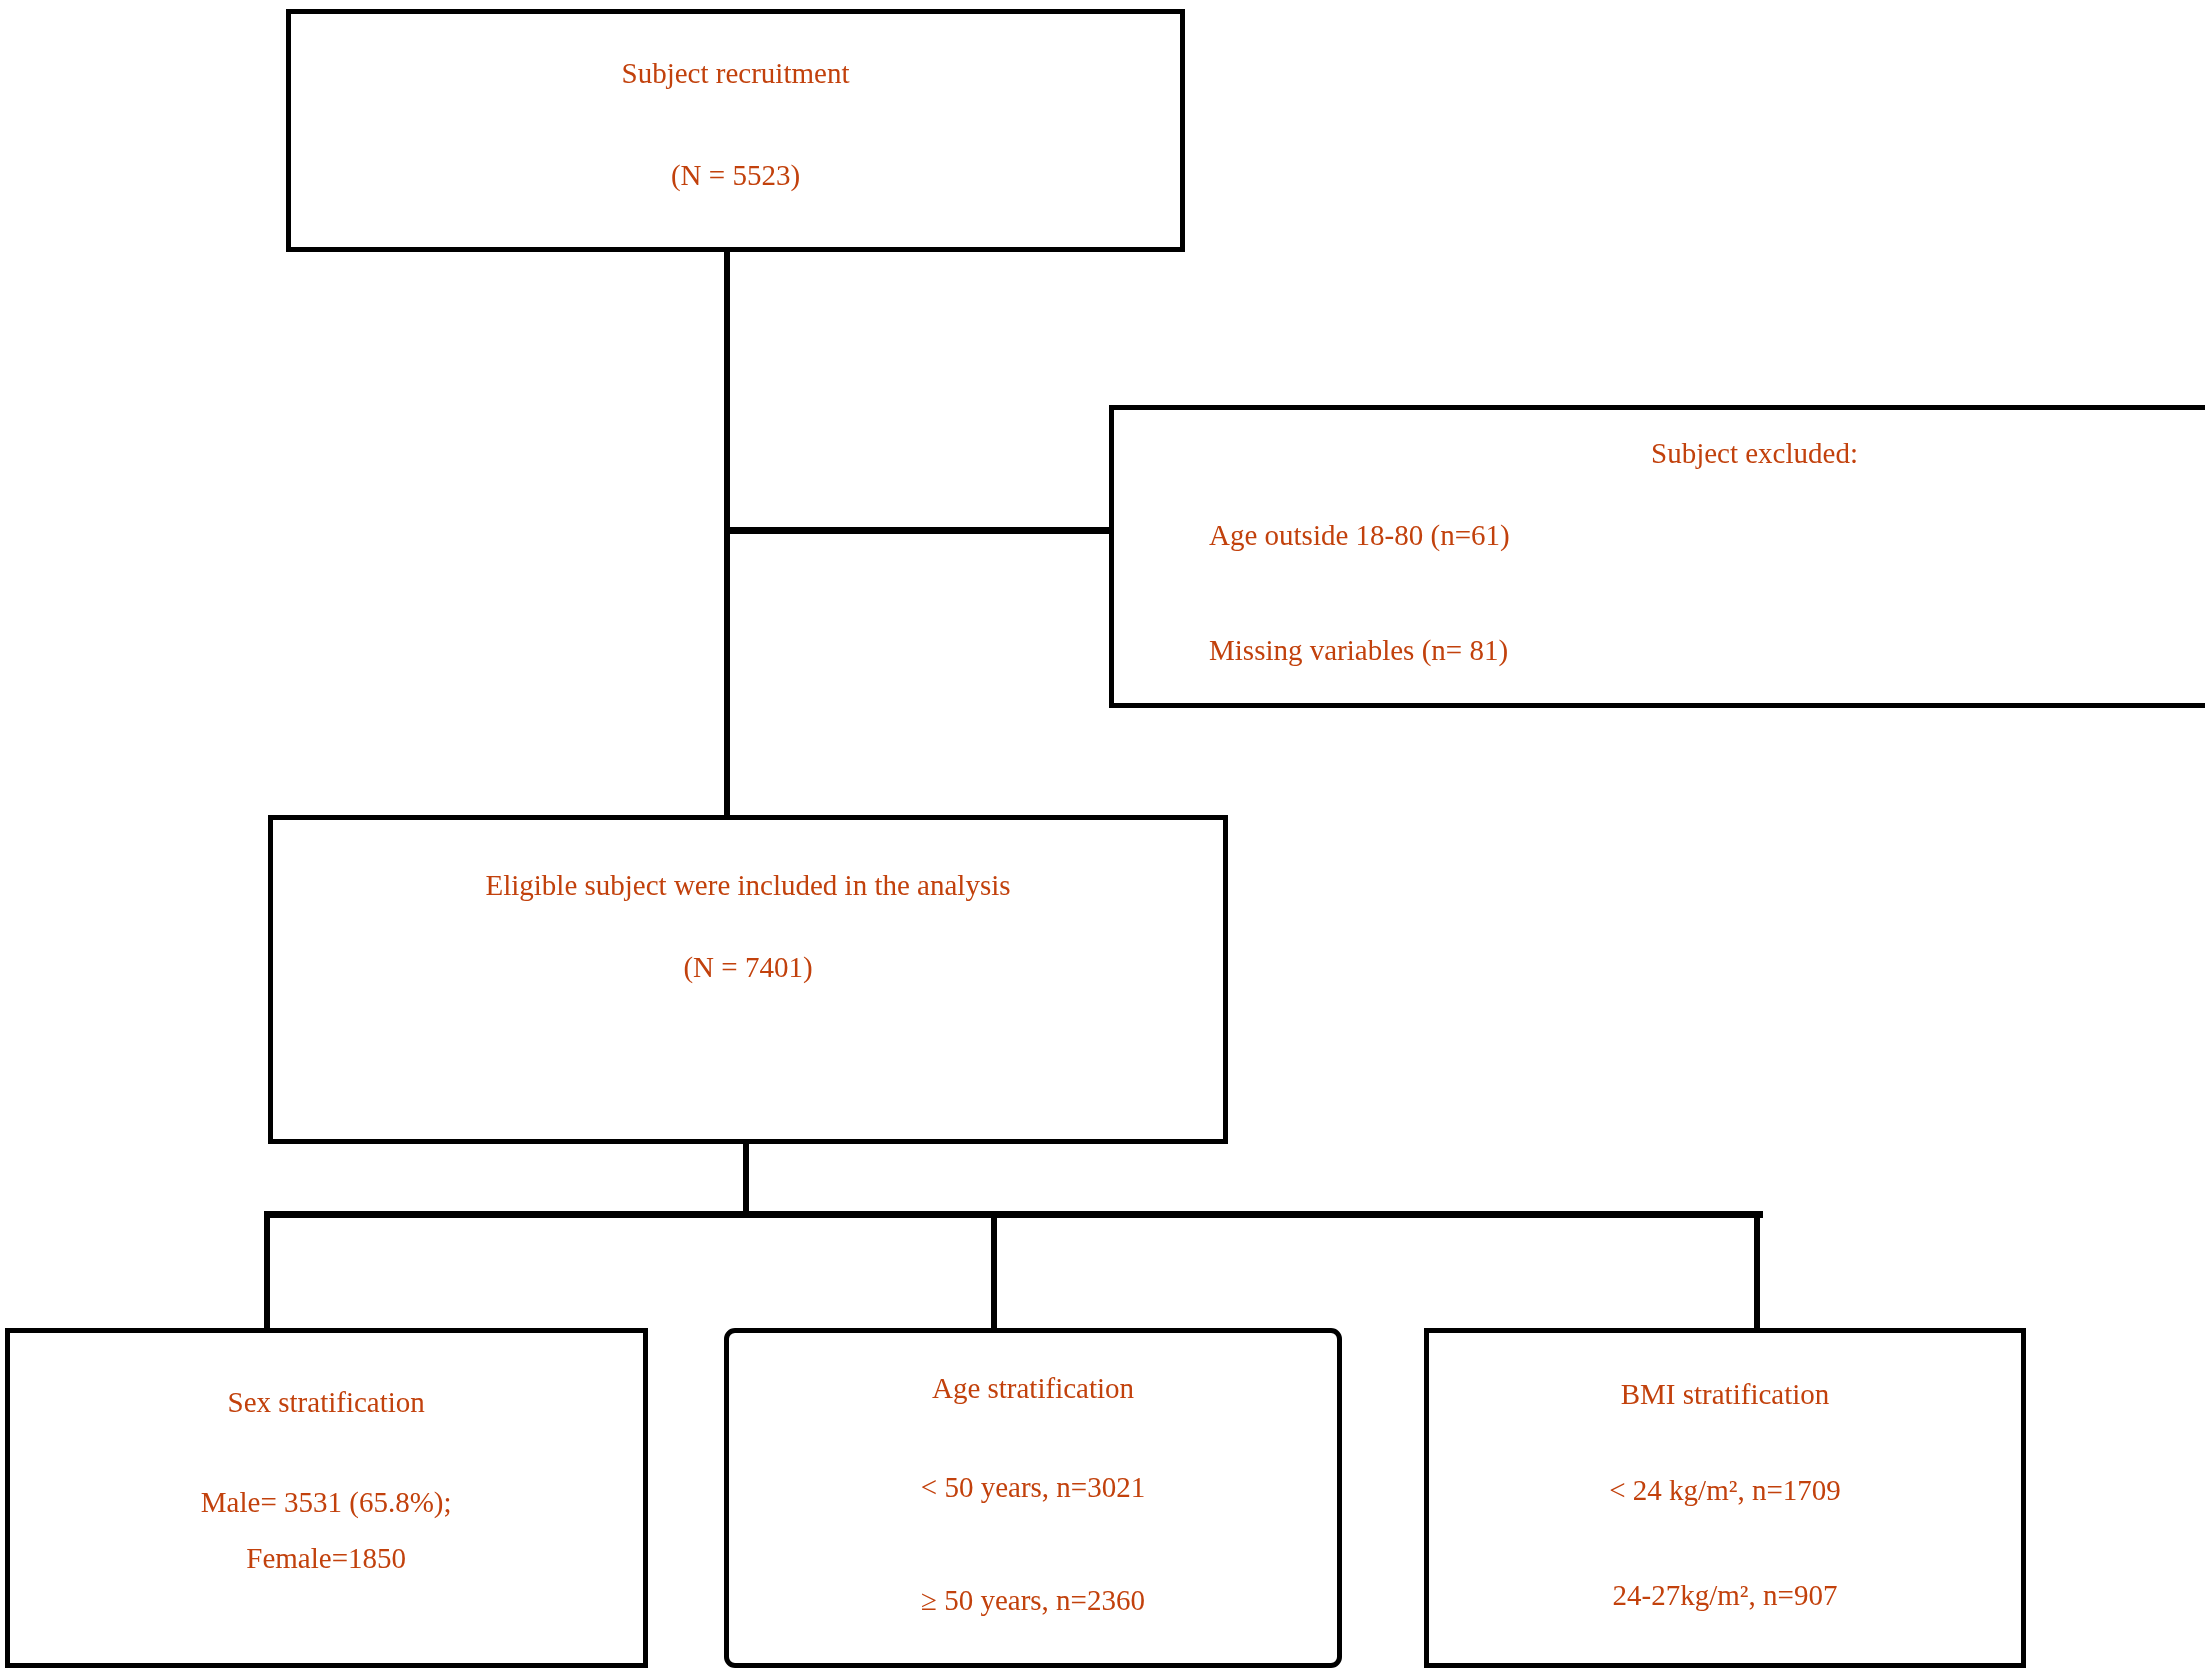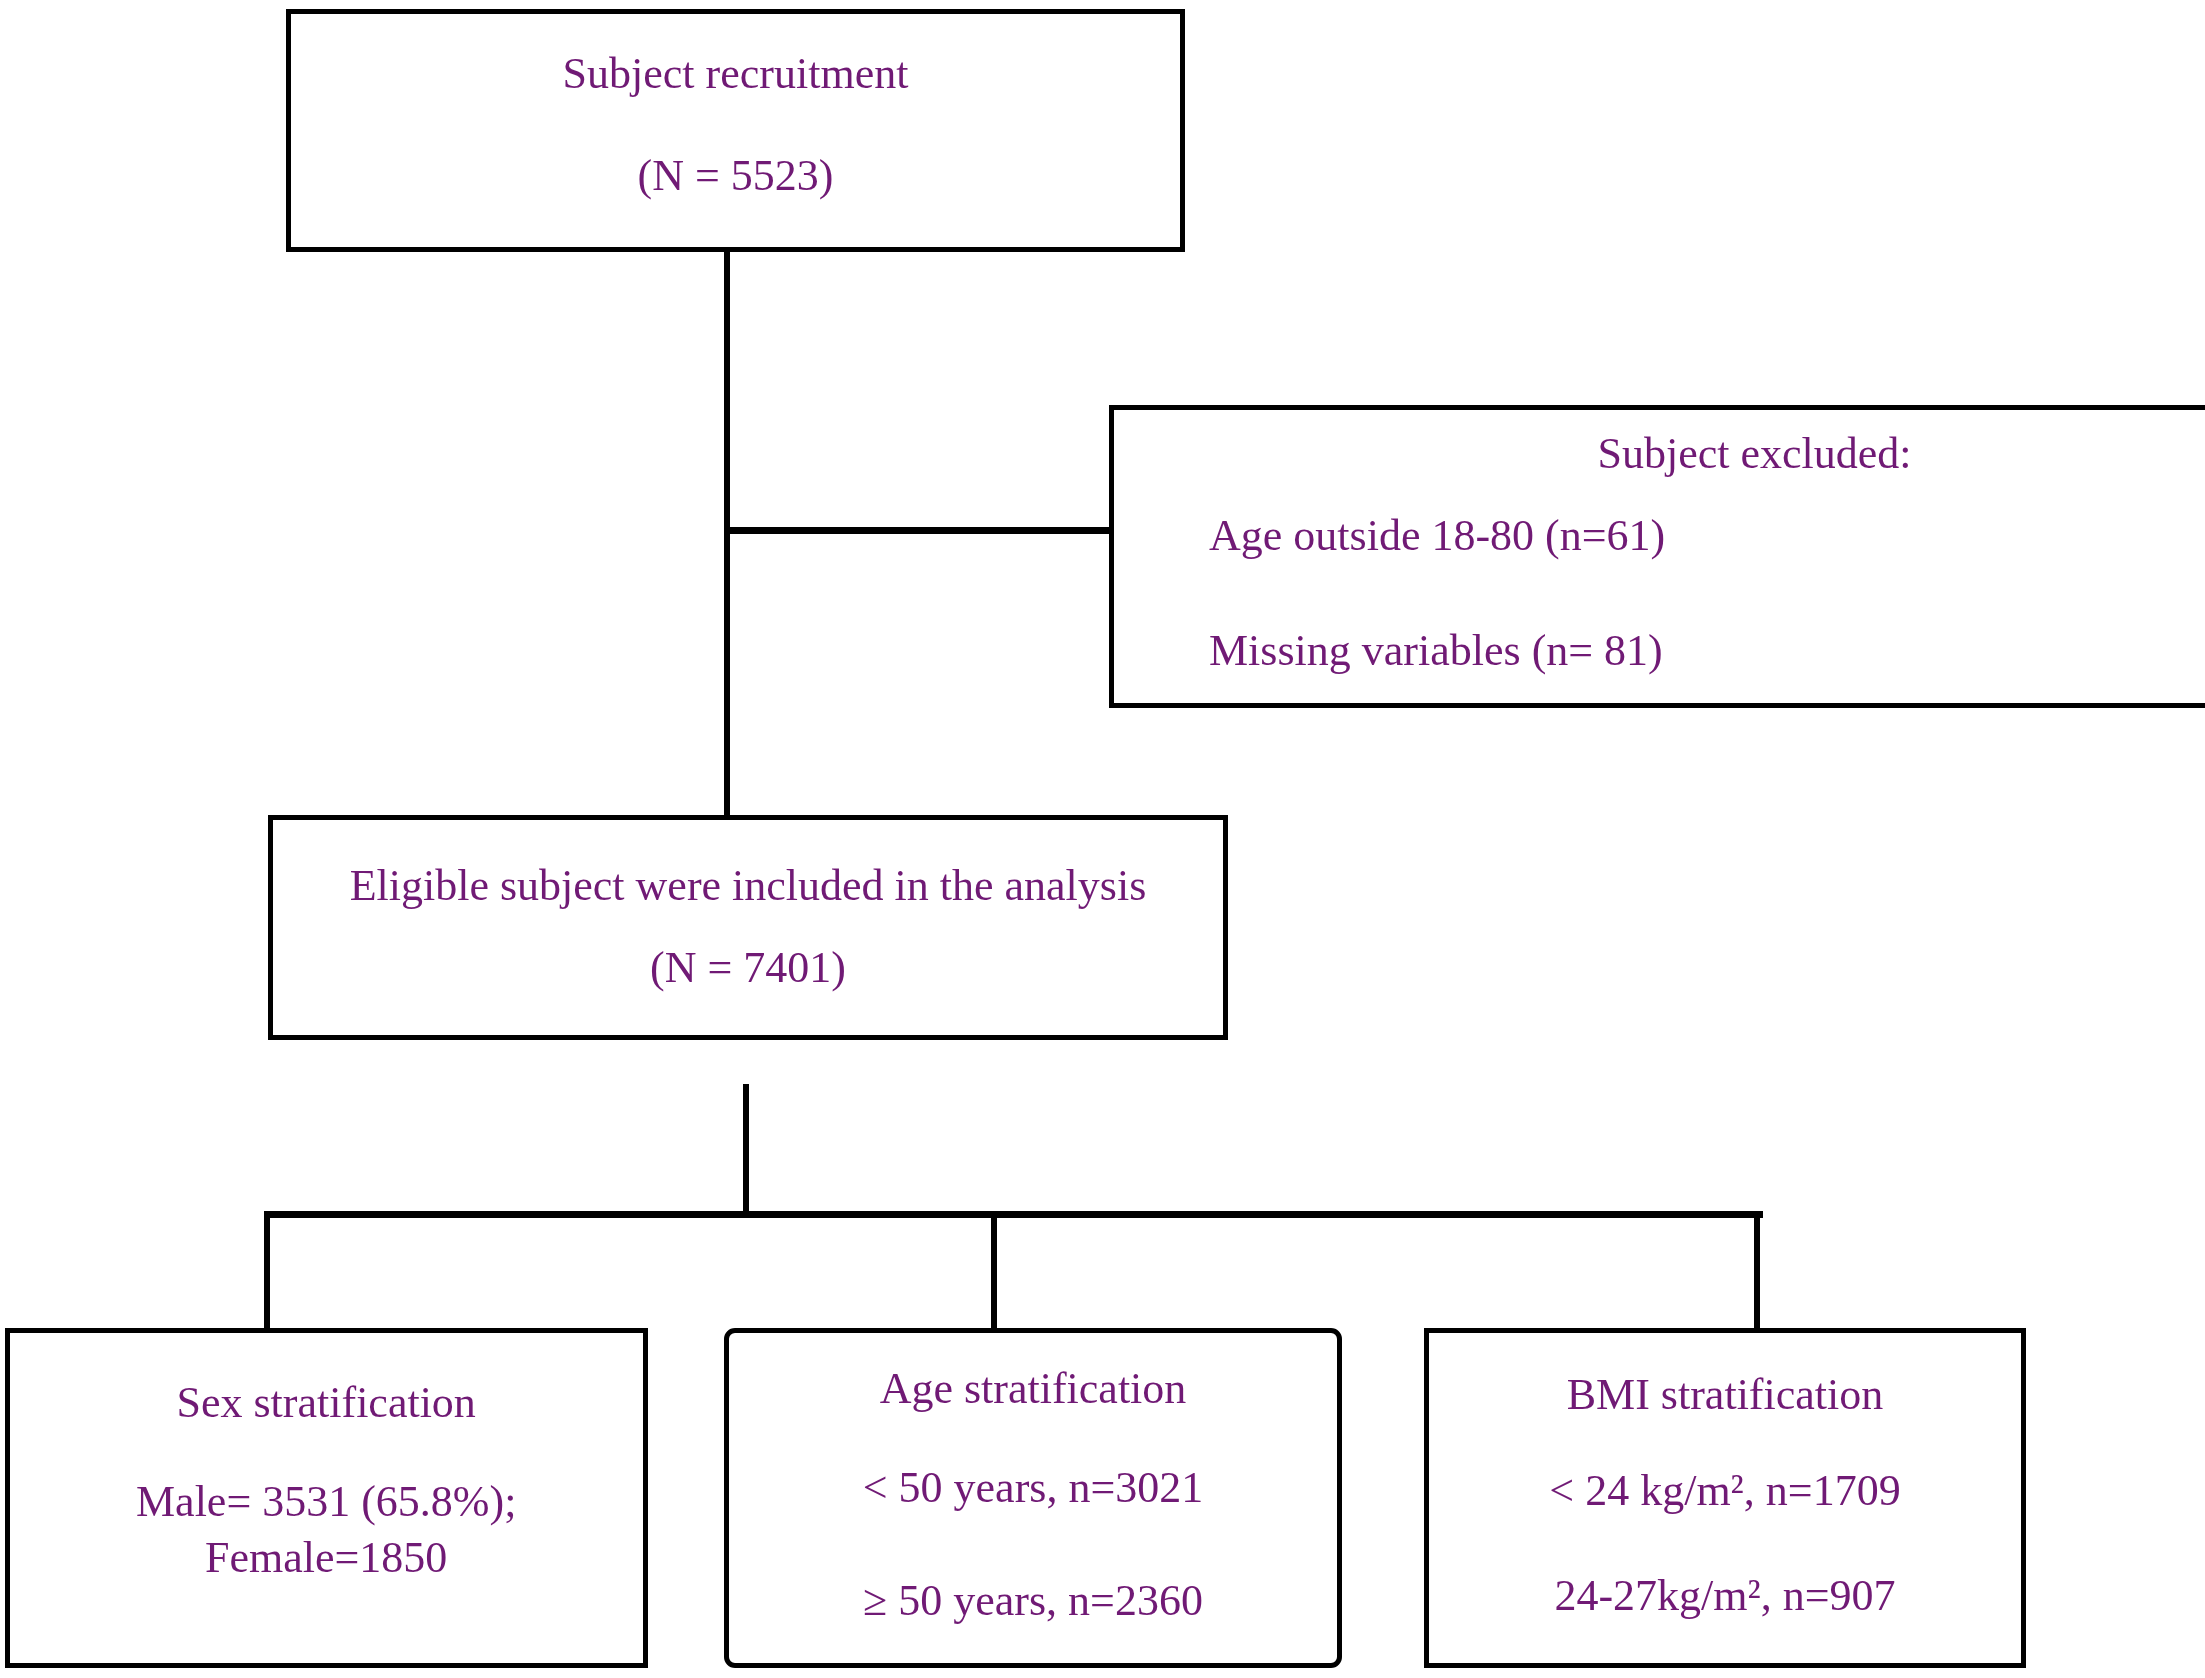--- a/index.html
+++ b/index.html
@@ -6,22 +6,22 @@
     margin: 0;
     padding: 0;
     background: #ffffff;
   }
   #canvas {
     position: relative;
     width: 2205px;
     height: 1679px;
     background: #ffffff;
     font-family: "Liberation Serif", "DejaVu Serif", serif;
-    color: #701a75;
-    font-size: 44px;
+    color: #c2410c;
+    font-size: 29px;
     line-height: 55px;
     overflow: hidden;
   }
   .box {
     position: absolute;
     box-sizing: border-box;
     border: 5.5px solid #000000;
     background: #ffffff;
     display: flex;
     flex-direction: column;
@@ -29,21 +29,21 @@
   }
   .box .ln { white-space: nowrap; }
   .connector {
     position: absolute;
     background: #000000;
   }
 
   
   #box-recruitment { left: 286px;  top: 9.4px;   width: 899px; height: 243px; padding-top: 32px; row-gap: 47px; }
   #box-excluded    { left: 1109px; top: 405px;  width: 1291px; height: 303px; padding-top: 15.6px; align-items: stretch; }
-  #box-eligible    { left: 268px;  top: 815px; width: 960px; height: 225px; padding-top: 38px; row-gap: 26.6px; }
+  #box-eligible    { left: 268px;  top: 815px; width: 960px; height: 329px; padding-top: 38px; row-gap: 26.6px; }
   #box-sex         { left: 4.7px;    top: 1328px; width: 643px;  height: 340px; padding-top: 42px; }
   #box-age         { left: 724px;  top: 1328px; width: 618px;  height: 340px; padding-top: 28px; border-radius: 11px; }
   #box-bmi         { left: 1424px; top: 1328px; width: 602px;  height: 340px; padding-top: 34px; }
 
   #box-excluded .title { text-align: center; }
   #box-excluded .item  { text-align: left; padding-left: 95px; }
   #box-excluded .item-1 { margin-top: 27px; }
   #box-excluded .item-2 { margin-top: 60px; }
 
   #box-sex .group { margin-top: 44px; line-height: 56px; text-align: center; }

